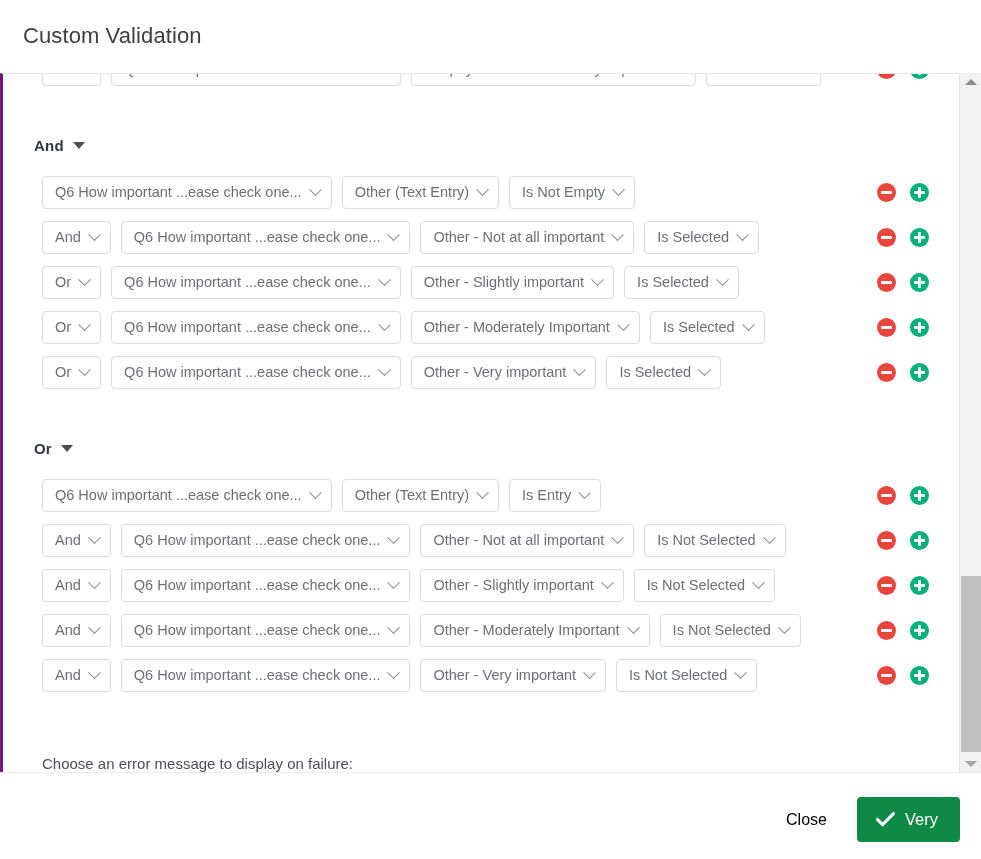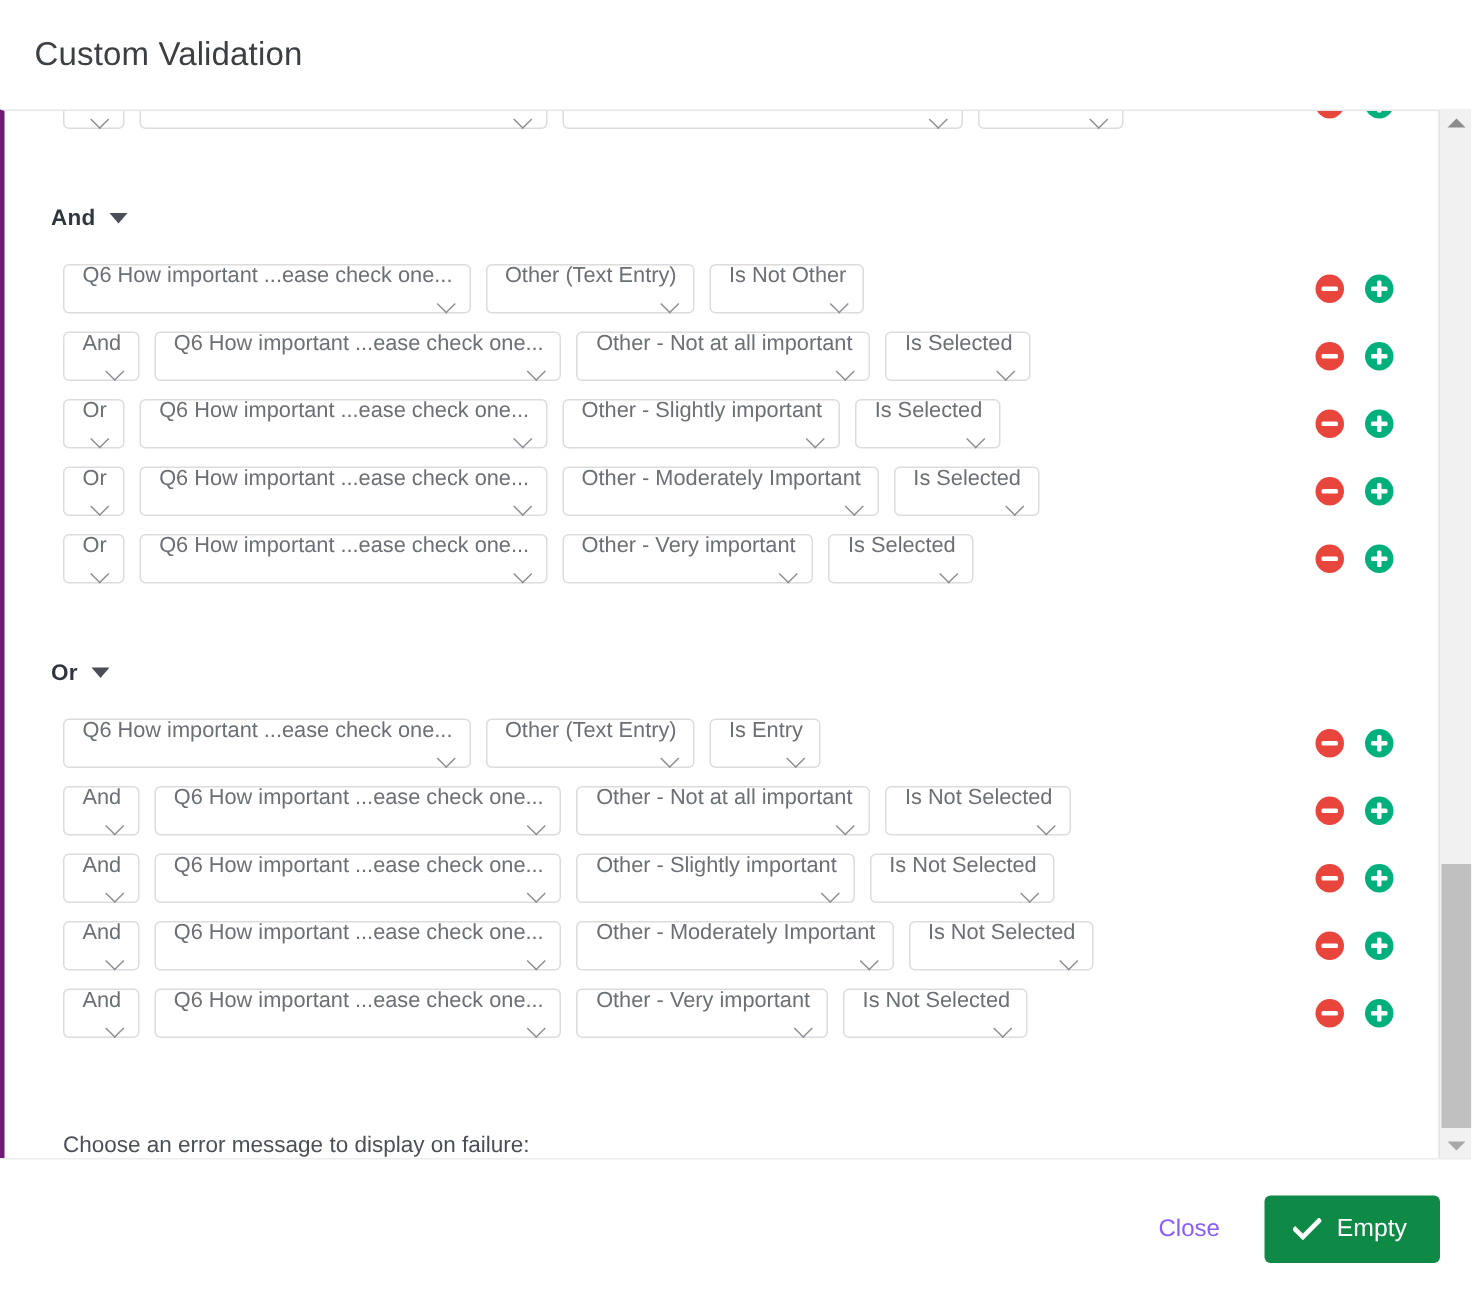--- a/index.html
+++ b/index.html
@@ -78,33 +78,32 @@
     display: flex;
     align-items: center;
     height: 45px;
     padding-left: 39px;
     position: relative;
   }
   .cond-row .fields { display: flex; align-items: center; gap: 10px; }
 
   .pill {
     display: inline-flex;
-    align-items: flex-end;
+    align-items: center;
     gap: 9px;
     height: 33px;
     padding: 0 11px 0 12px;
     border: 1px solid #dcdcdc;
     border-radius: 4px;
     background: #ffffff;
     font-size: 14.5px;
     color: #6b6f76;
     white-space: nowrap;
     cursor: pointer;
     line-height: 1;
-    flex-direction: column;
   }
   .pill .label { display: inline-block; }
 
   .chev {
     display: inline-block;
     width: 9px; height: 9px;
     border-right: 1.4px solid #8b8f95;
     border-bottom: 1.4px solid #8b8f95;
     transform: rotate(45deg) translate(-2px,-2px);
     flex: none;
@@ -168,21 +167,21 @@
   }
   .footer-actions {
     position: absolute;
     right: 21px; top: 24px;
     display: flex;
     align-items: center;
     gap: 28px;
   }
   .btn-close {
     font-size: 16px;
-    color: #8b5cf6;
+    color: #000000;
     background: none;
     border: none;
     cursor: pointer;
     font-family: inherit;
     padding: 4px 2px;
   }
   .btn-save {
     display: inline-flex;
     align-items: center;
     gap: 10px;
@@ -280,21 +279,21 @@
             <div class="fields">
               <div class="pill">
                 <span class="label">Q6 How important ...ease check one...</span>
                 <span class="chev"></span>
               </div>
               <div class="pill">
                 <span class="label">Other (Text Entry)</span>
                 <span class="chev"></span>
               </div>
               <div class="pill">
-                <span class="label">Is Not Other</span>
+                <span class="label">Is Not Empty</span>
                 <span class="chev"></span>
               </div>
             </div>
             <div class="row-actions">
               <div class="icon-btn icon-minus"></div>
               <div class="icon-btn icon-plus"></div>
             </div>
           </div>
           <div class="cond-row">
             <div class="fields">
@@ -531,18 +530,18 @@
     </div>
   </div>
 
   <div class="modal-footer">
     <div class="footer-actions">
       <button class="btn-close">Close</button>
       <button class="btn-save">
         <svg class="check-icon" viewBox="0 0 19 15">
           <path d="M1.5 7.6 L6.6 12.6 L17.3 1.8" fill="none" stroke="#ffffff" stroke-width="3.1" stroke-linecap="square"></path>
         </svg>
-        <span>Empty</span>
+        <span>Very</span>
       </button>
     </div>
   </div>
 
 </div>
 
 </body></html>

